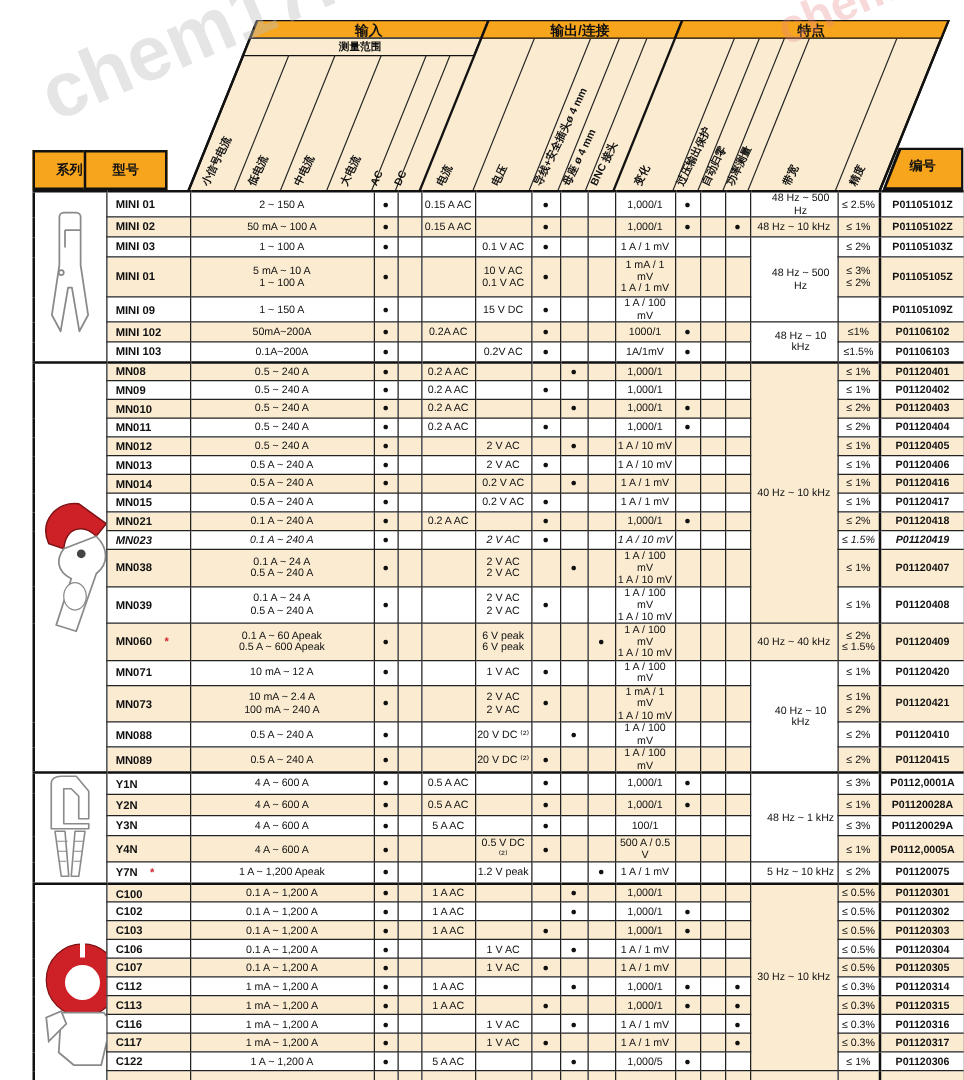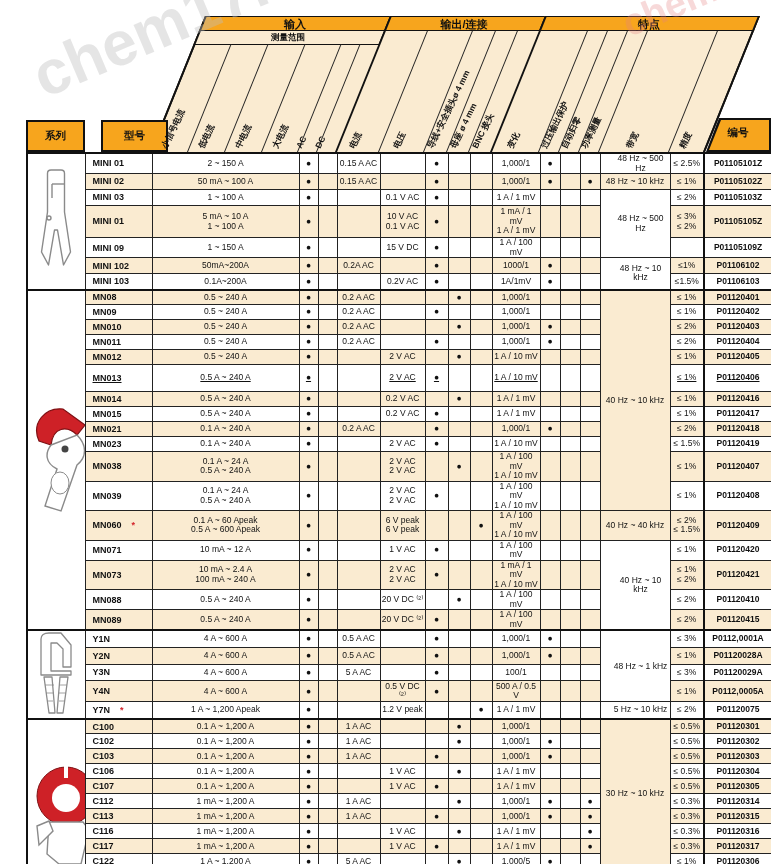--- a/index.html
+++ b/index.html
@@ -81,21 +81,21 @@
       <div class="vl2" style="left: 0px; top: 0px; height: 136px;"></div>
       <div class="vl2" style="left: 185px; top: 0px; height: 136px;"></div>
       <div class="vl2" style="left: 340px; top: 0px; height: 136px;"></div>
       <div class="vl2" style="left: 553px; top: 0px; height: 136px;"></div>
     </div>
   <div class="band-label" style="left:295px;top:17px;">输入</div>
   <div class="band-label" style="left:464px;top:17px;">输出/连接</div>
   <div class="band-label" style="left:649px;top:17px;">特点</div>
   <div class="subband-label" style="left:288px;top:32px;">测量范围</div>
   <div class="hdrcell" style="left:26px;width:59px;">系列</div>
-  <div class="hdrcell" style="left:101px;width:67px;">型号</div>
+  <div class="hdrcell" style="left:67px;width:67px;">型号</div>
   <div class="pno-outer"></div>
   <div class="pno-inner"></div>
   <div class="pno-label">编号</div>
 <div class="diag-label" style="left: 168px;">小信号电流</div>
     <div class="diag-label" style="left: 205px;">低电流</div>
     <div class="diag-label" style="left: 242px;">中电流</div>
     <div class="diag-label" style="left: 279px;">大电流</div>
     <div class="diag-label" style="left: 303px;">AC</div>
     <div class="diag-label" style="left: 322px;">DC</div>
     <div class="diag-label" style="left: 356px;">电流</div>
@@ -348,21 +348,21 @@
         <td></td>
         <td><span class="dot">●</span></td>
         <td></td>
         <td>1 A / 10 mV</td>
         <td></td>
         <td></td>
         <td></td>
         <td>≤ 1%</td>
         <td class="part">P01120405</td>
       </tr>
-      <tr class="w" style="height: 27px; text-decoration: underline;">
+      <tr class="w" style="height: 15px;">
         <td class="model">MN013</td>
         <td>0.5 A ~ 240 A</td>
         <td><span class="dot">●</span></td>
         <td></td>
         <td></td>
         <td>2 V AC</td>
         <td><span class="dot">●</span></td>
         <td></td>
         <td></td>
         <td>1 A / 10 mV</td>
@@ -416,21 +416,21 @@
         <td><span class="dot">●</span></td>
         <td></td>
         <td></td>
         <td>1,000/1</td>
         <td><span class="dot">●</span></td>
         <td></td>
         <td></td>
         <td>≤ 2%</td>
         <td class="part">P01120418</td>
       </tr>
-      <tr class="w" style="height: 15px;">
+      <tr class="w" style="height: 15px; font-style: italic;">
         <td class="model">MN023</td>
         <td>0.1 A ~ 240 A</td>
         <td><span class="dot">●</span></td>
         <td></td>
         <td></td>
         <td>2 V AC</td>
         <td><span class="dot">●</span></td>
         <td></td>
         <td></td>
         <td>1 A / 10 mV</td>

